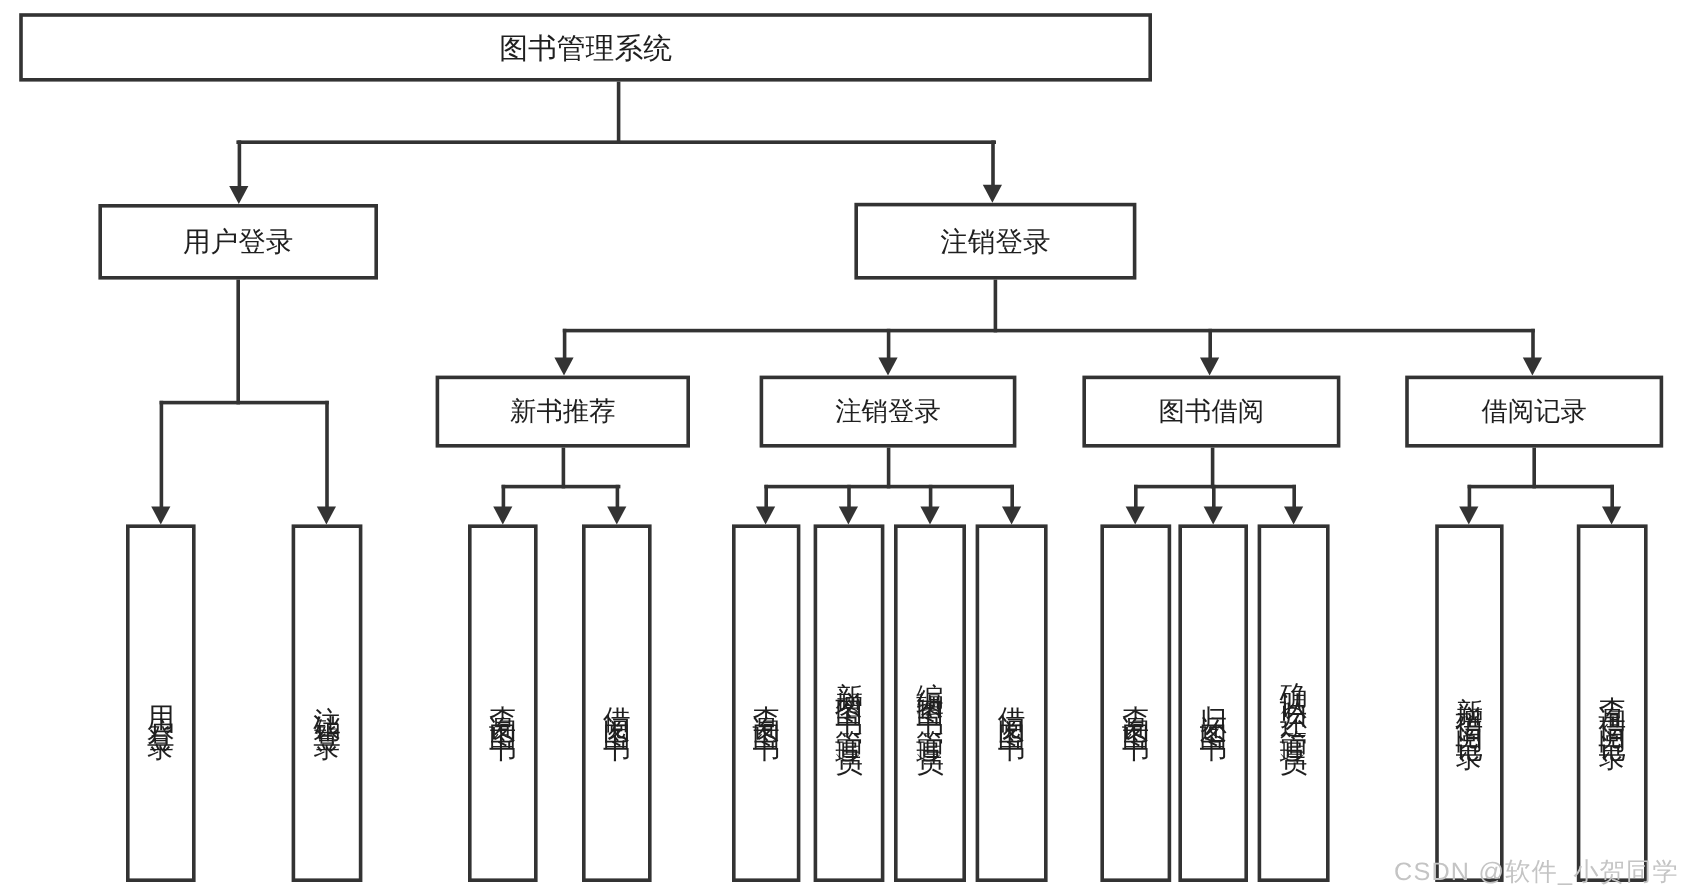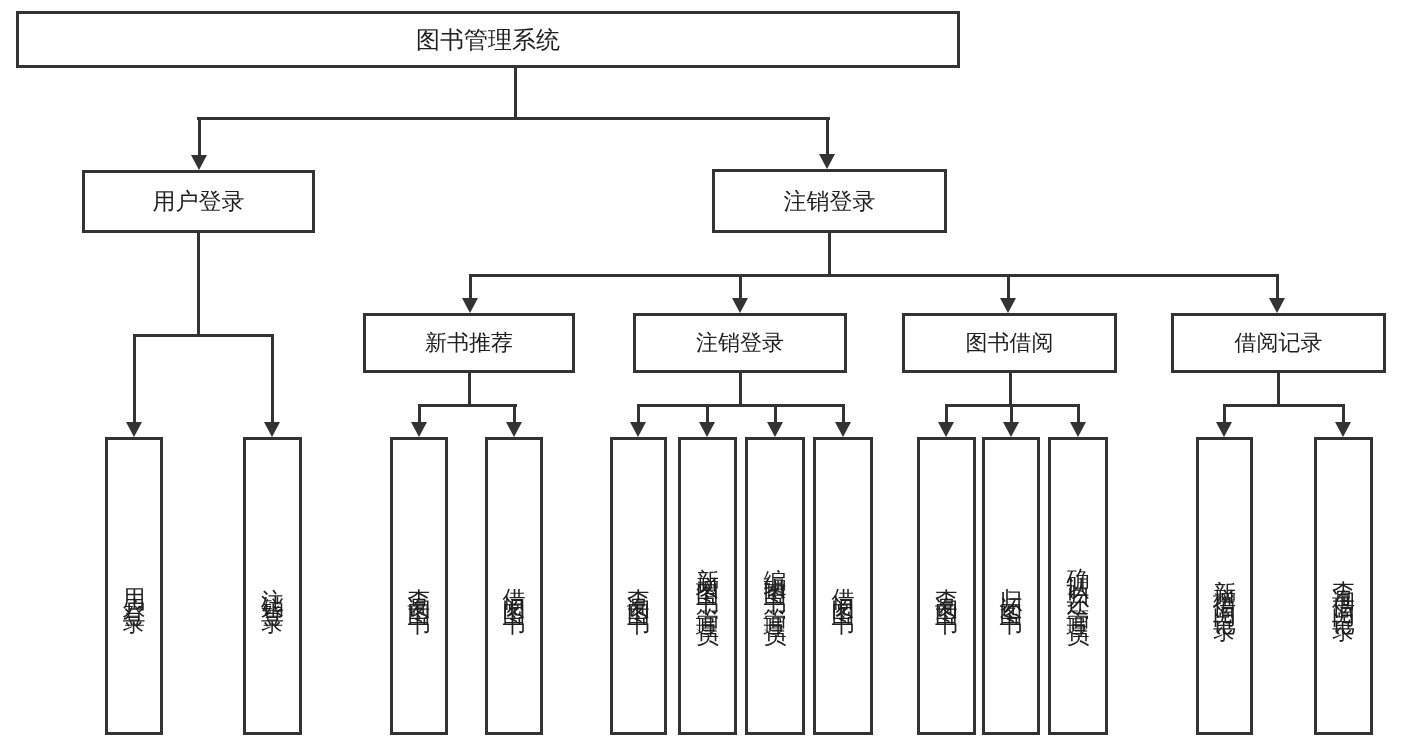--- a/index.html
+++ b/index.html
@@ -183,14 +183,15 @@
   <div class="v" style="left:1077px; top:404px; height:19px;"></div>
   <div class="ah" style="left:1070px; top:422px;"></div>
 
   <div class="v" style="left:1277px; top:373px; height:34px;"></div>
   <div class="h" style="left:1223px; top:404px; width:122px;"></div>
   <div class="v" style="left:1223px; top:404px; height:19px;"></div>
   <div class="ah" style="left:1216px; top:422px;"></div>
   <div class="v" style="left:1342px; top:404px; height:19px;"></div>
   <div class="ah" style="left:1335px; top:422px;"></div>
 
+  <div class="watermark">CSDN @软件_小贺同学</div>
 
 </div>
 
 </body></html>

